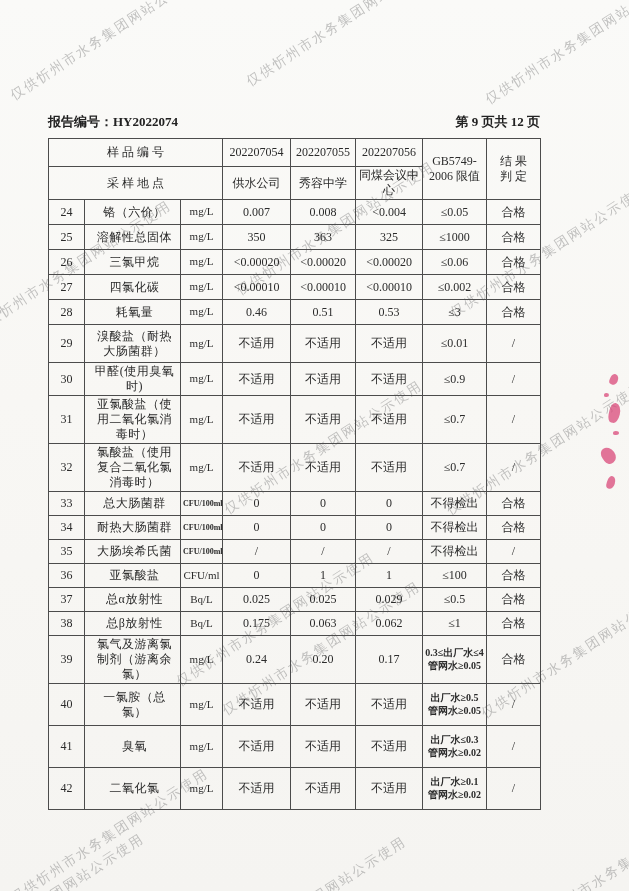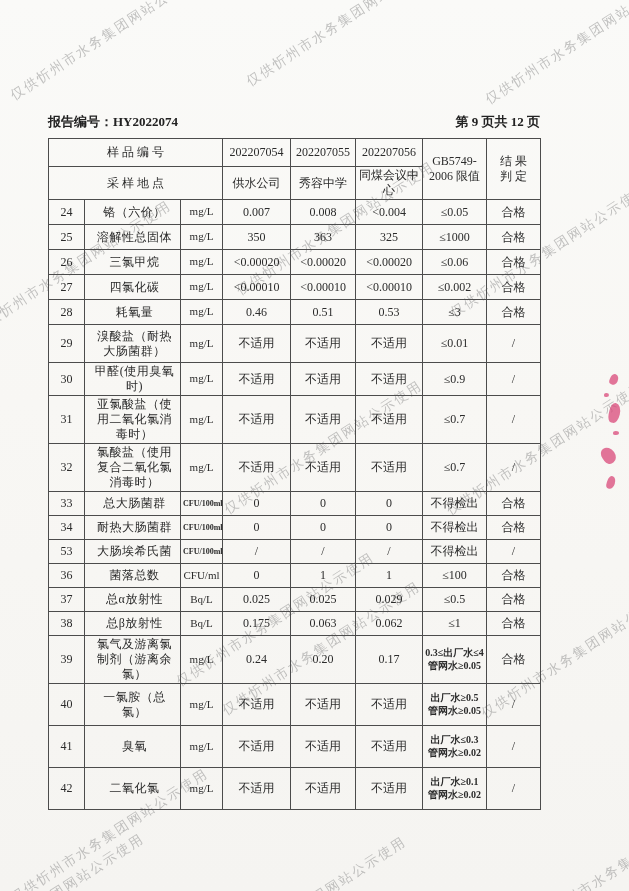--- a/index.html
+++ b/index.html
@@ -212,32 +212,32 @@
       <td>34</td>
       <td class="c-param">耐热大肠菌群</td>
       <td class="c-unit unit-small">CFU/100ml</td>
       <td>0</td>
       <td>0</td>
       <td>0</td>
       <td class="pre">不得检出</td>
       <td>合格</td>
     </tr>
         <tr class="h24">
-      <td>53</td>
+      <td>35</td>
       <td class="c-param">大肠埃希氏菌</td>
       <td class="c-unit unit-small">CFU/100ml</td>
       <td>/</td>
       <td>/</td>
       <td>/</td>
       <td class="pre">不得检出</td>
       <td>/</td>
     </tr>
         <tr class="h24">
       <td>36</td>
-      <td class="c-param">菌落总数</td>
+      <td class="c-param">亚氯酸盐</td>
       <td class="c-unit">CFU/ml</td>
       <td>0</td>
       <td>1</td>
       <td>1</td>
       <td class="pre">≤100</td>
       <td>合格</td>
     </tr>
         <tr class="h24">
       <td>37</td>
       <td class="c-param">总α放射性</td>

